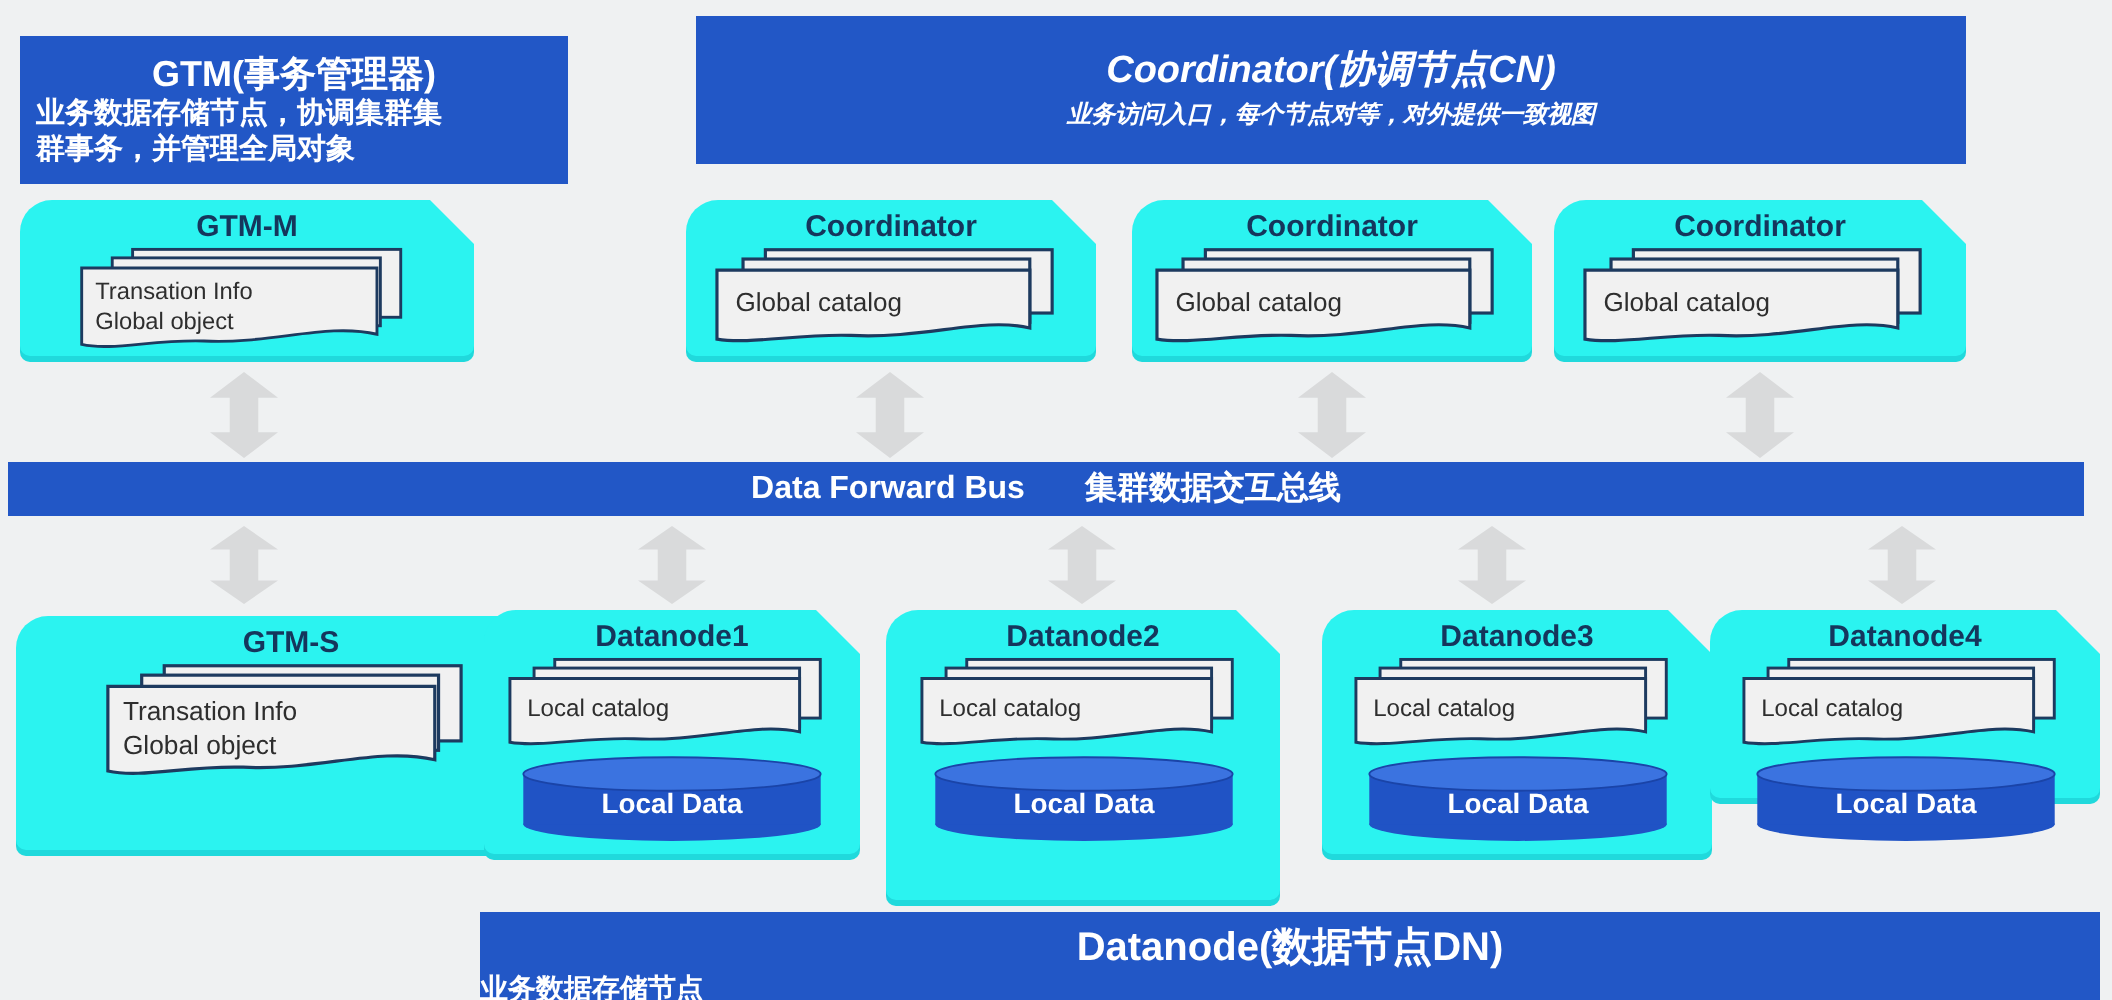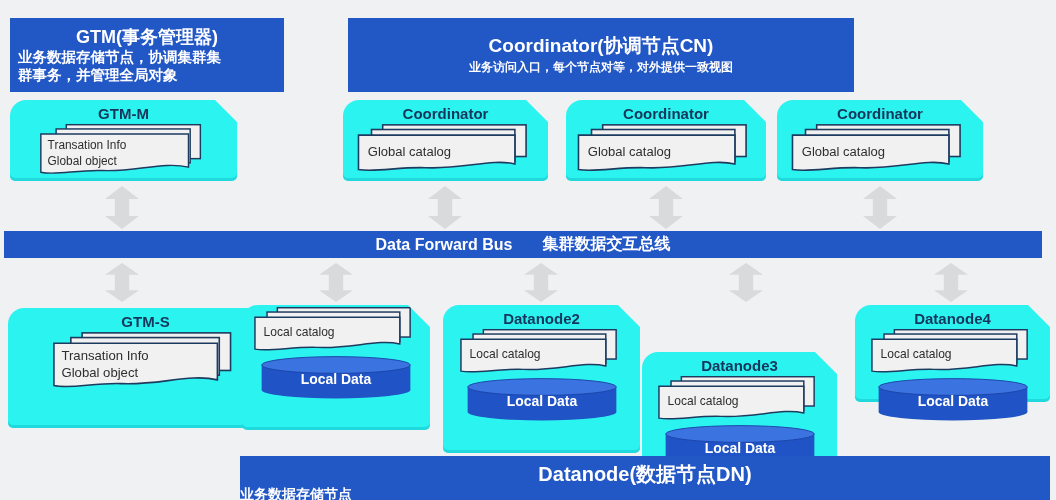--- a/index.html
+++ b/index.html
@@ -56,21 +56,21 @@
 <body>
 
 <div class="stage">
 
   <div class="bluebox gtm-hdr" style="left:10px; top:18px; width:274px; height:74px;">
     <div class="hdr-title">GTM(事务管理器)</div>
     <div class="hdr-desc">业务数据存储节点，协调集群集</div>
     <div class="hdr-desc">群事务，并管理全局对象</div>
   </div>
 
-  <div class="bluebox coord-hdr" style="left:348px; top:18px; width:506px; height:74px;">
+  <div class="bluebox coord-hdr" style="left:348px; top:8px; width:635px; height:74px;font-style:italic;">
     <div class="hdr-title">Coordinator(协调节点CN)</div>
     <div class="hdr-sub">业务访问入口，每个节点对等，对外提供一致视图</div>
   </div>
 
   <div class="node" style="left:10px; top:100px; width:227px; height:81px;">
     <div class="node-title">GTM-M</div>
     <svg class="docstack" width="210" height="56" viewBox="0 0 212 66">
       <rect class="doc" x="38" y="2" width="158" height="40"></rect>
       <rect class="doc" x="26" y="7" width="158" height="40"></rect>
       <path class="doc" d="M8,13 L182,13 L182,52 C152,45 120,58 80,56 C50,55 26,62 8,58 Z"></path>
@@ -130,20 +130,21 @@
     <svg class="docstack" width="210" height="62" viewBox="0 0 212 66">
       <rect class="doc" x="38" y="2" width="158" height="40"></rect>
       <rect class="doc" x="26" y="7" width="158" height="40"></rect>
       <path class="doc" d="M8,13 L182,13 L182,52 C152,45 120,58 80,56 C50,55 26,62 8,58 Z"></path>
       <text class="doc-text" x="16" y="31">Transation Info</text>
       <text class="doc-text" x="16" y="49">Global object</text>
     </svg>
   </div>
 
   <div class="node" style="left:242px; top:305px; width:188px; height:125px;">
+    <div class="node-title">Datanode1</div>
     <svg class="docstack" width="176" height="50" viewBox="0 0 200 58">
       <rect class="doc" x="32" y="2" width="154" height="34"></rect>
       <rect class="doc" x="20" y="7" width="154" height="34"></rect>
       <path class="doc" d="M6,13 L174,13 L174,44 C148,38 118,50 78,48 C50,47 24,53 6,50 Z"></path>
       <text class="doc-text" x="16" y="35">Local catalog</text>
     </svg>
     <svg class="cylinder" width="158" height="44" viewBox="0 0 170 46">
       <ellipse class="cyl-body" cx="85" cy="36" rx="80" ry="9"></ellipse>
       <rect class="cyl-body" x="5" y="9" width="160" height="27"></rect>
       <ellipse class="cyl-top" cx="85" cy="9" rx="80" ry="9"></ellipse>
@@ -160,21 +161,21 @@
       <text class="doc-text" x="16" y="35">Local catalog</text>
     </svg>
     <svg class="cylinder" width="158" height="44" viewBox="0 0 170 46">
       <ellipse class="cyl-body" cx="85" cy="36" rx="80" ry="9"></ellipse>
       <rect class="cyl-body" x="5" y="9" width="160" height="27"></rect>
       <ellipse class="cyl-top" cx="85" cy="9" rx="80" ry="9"></ellipse>
       <text class="cyl-text" x="85" y="30" text-anchor="middle">Local Data</text>
     </svg>
   </div>
 
-  <div class="node" style="left:642px; top:305px; width:195px; height:125px;margin-top:47px;">
+  <div class="node" style="left:661px; top:305px; width:195px; height:125px;">
     <div class="node-title">Datanode3</div>
     <svg class="docstack" width="176" height="50" viewBox="0 0 200 58">
       <rect class="doc" x="32" y="2" width="154" height="34"></rect>
       <rect class="doc" x="20" y="7" width="154" height="34"></rect>
       <path class="doc" d="M6,13 L174,13 L174,44 C148,38 118,50 78,48 C50,47 24,53 6,50 Z"></path>
       <text class="doc-text" x="16" y="35">Local catalog</text>
     </svg>
     <svg class="cylinder" width="158" height="44" viewBox="0 0 170 46">
       <ellipse class="cyl-body" cx="85" cy="36" rx="80" ry="9"></ellipse>
       <rect class="cyl-body" x="5" y="9" width="160" height="27"></rect>

